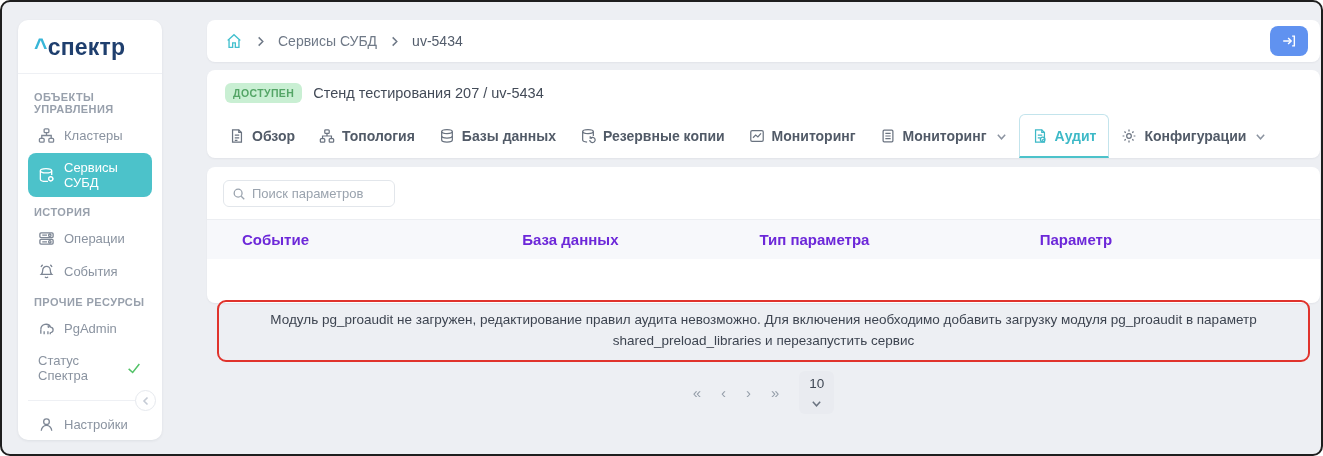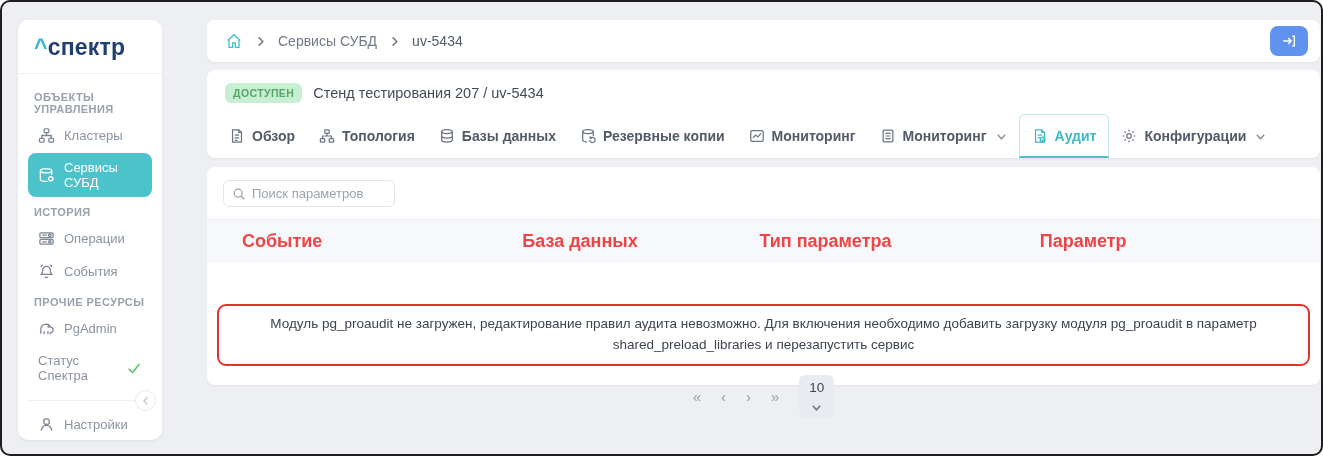--- a/index.html
+++ b/index.html
@@ -71,33 +71,33 @@
   .tab .ic { color: #6a7380; }
   .tab .dd { color: #8b93a0; margin-left: 2px; }
   .tab.active {
     color: #3db9c7;
     border: 1px solid #c3e4ec; border-bottom: 2px solid #4cc2ca;
     border-radius: 6px 6px 0 0;
   }
   .tab.active .ic { color: #3db9c7; }
 
   
-  .card-table { top: 165px; height: 218px; display: flex; flex-direction: column; }
+  .card-table { top: 165px; height: 136px; display: flex; flex-direction: column; }
   .search-row { padding: 13px 16px 12px; }
   .search-box {
     width: 172px; height: 27px; border: 1px solid #e2e6eb; border-radius: 6px;
     display: flex; align-items: center; gap: 6px; padding: 0 8px; background: #fff; color:#9aa3ae;
   }
   .search-box input { border: none; outline: none; width: 100%; font-size: 13px; color: #3d4450; font-family: "Liberation Sans", sans-serif; background: transparent; }
   .search-box input::placeholder { color: #9aa3ae; }
   .table-head {
     display: grid; grid-template-columns: 26% 22% 26% 26%;
     padding: 11px 0 11px 35px; background: #f7f8fb;
     border-top: 1px solid #eceef2;
-    font-size: 18px; font-weight: 700; color: #ef4444;
+    font-size: 15px; font-weight: 700; color: #6d28d9;
   }
   .warning-row { padding: 5px 10px 0; }
   .warning-box {
     border: 2px solid #e0332c; border-radius: 9px;
     padding: 8px 34px; text-align: center;
     font-size: 13.5px; color: #3d4450; line-height: 1.55; margin-top: 36px;
   }
   .pagination { display: flex; align-items: center; justify-content: center; gap: 20px; padding: 9px 0 10px; color: #959ea9; font-size: 15px; }
   .pg-btn { cursor: pointer; background: none; border: none; color: #959ea9; font-size: 15px; font-family: "Liberation Sans", sans-serif; }
   .page-size {

